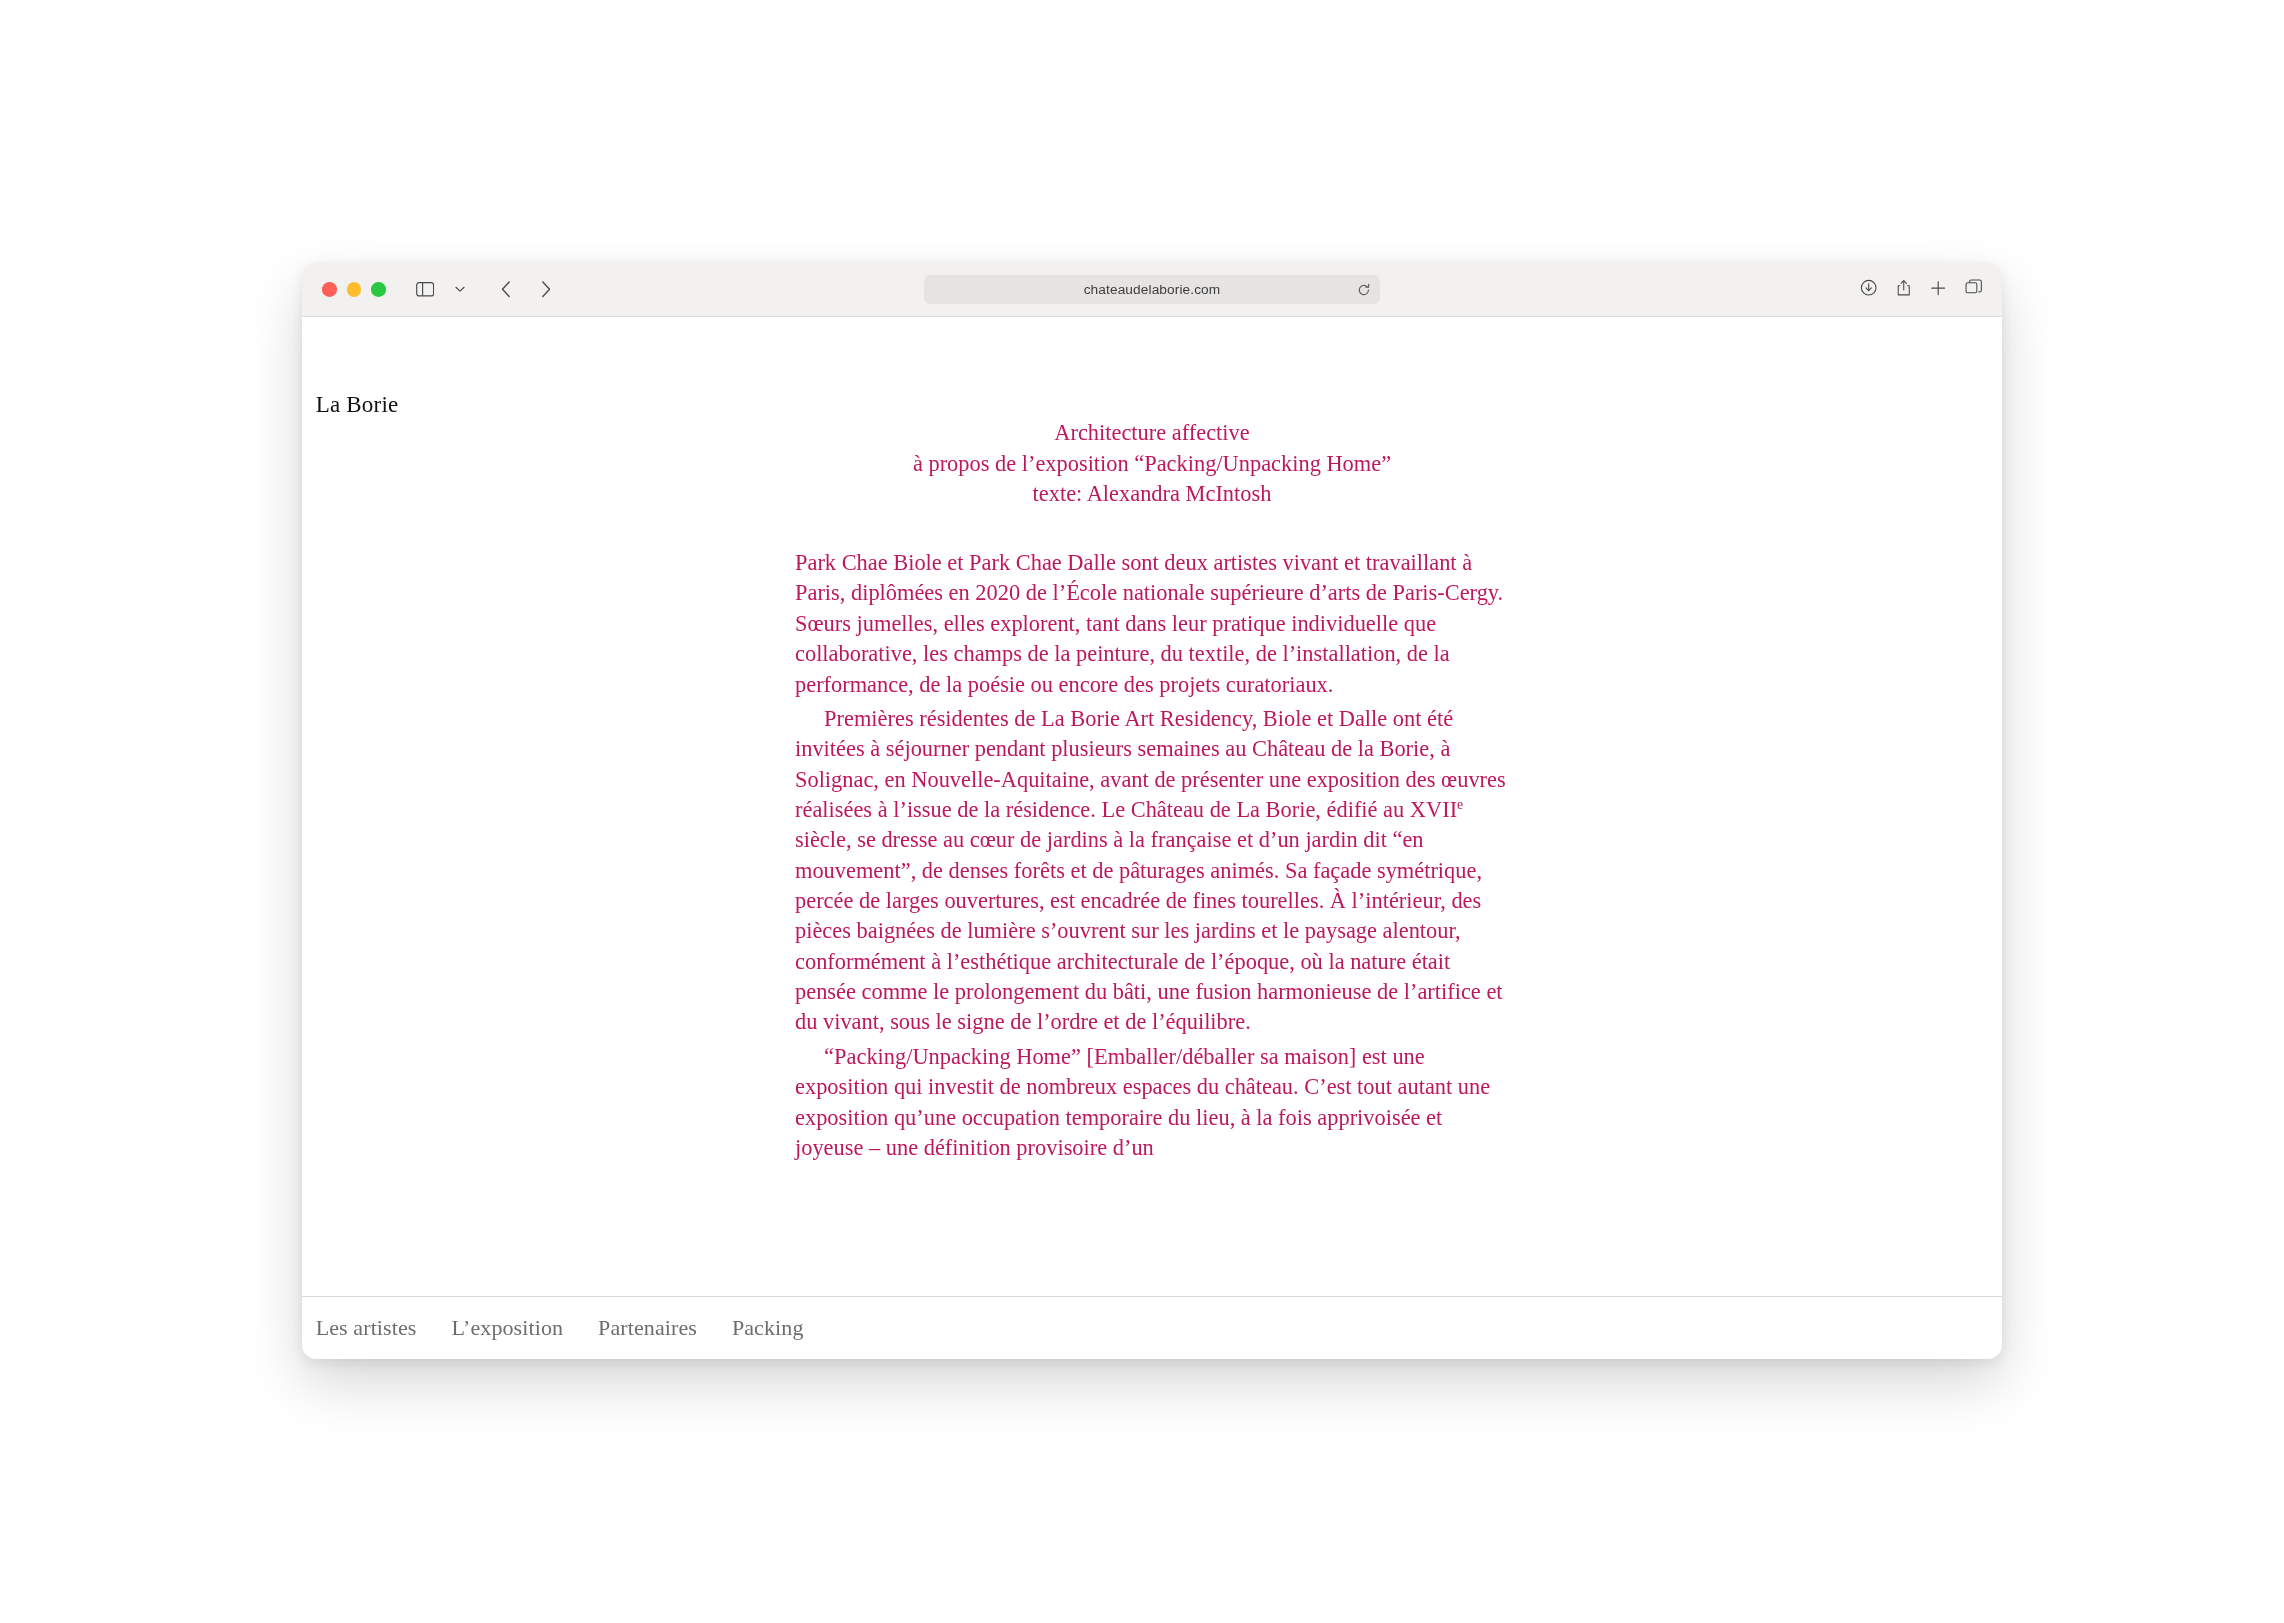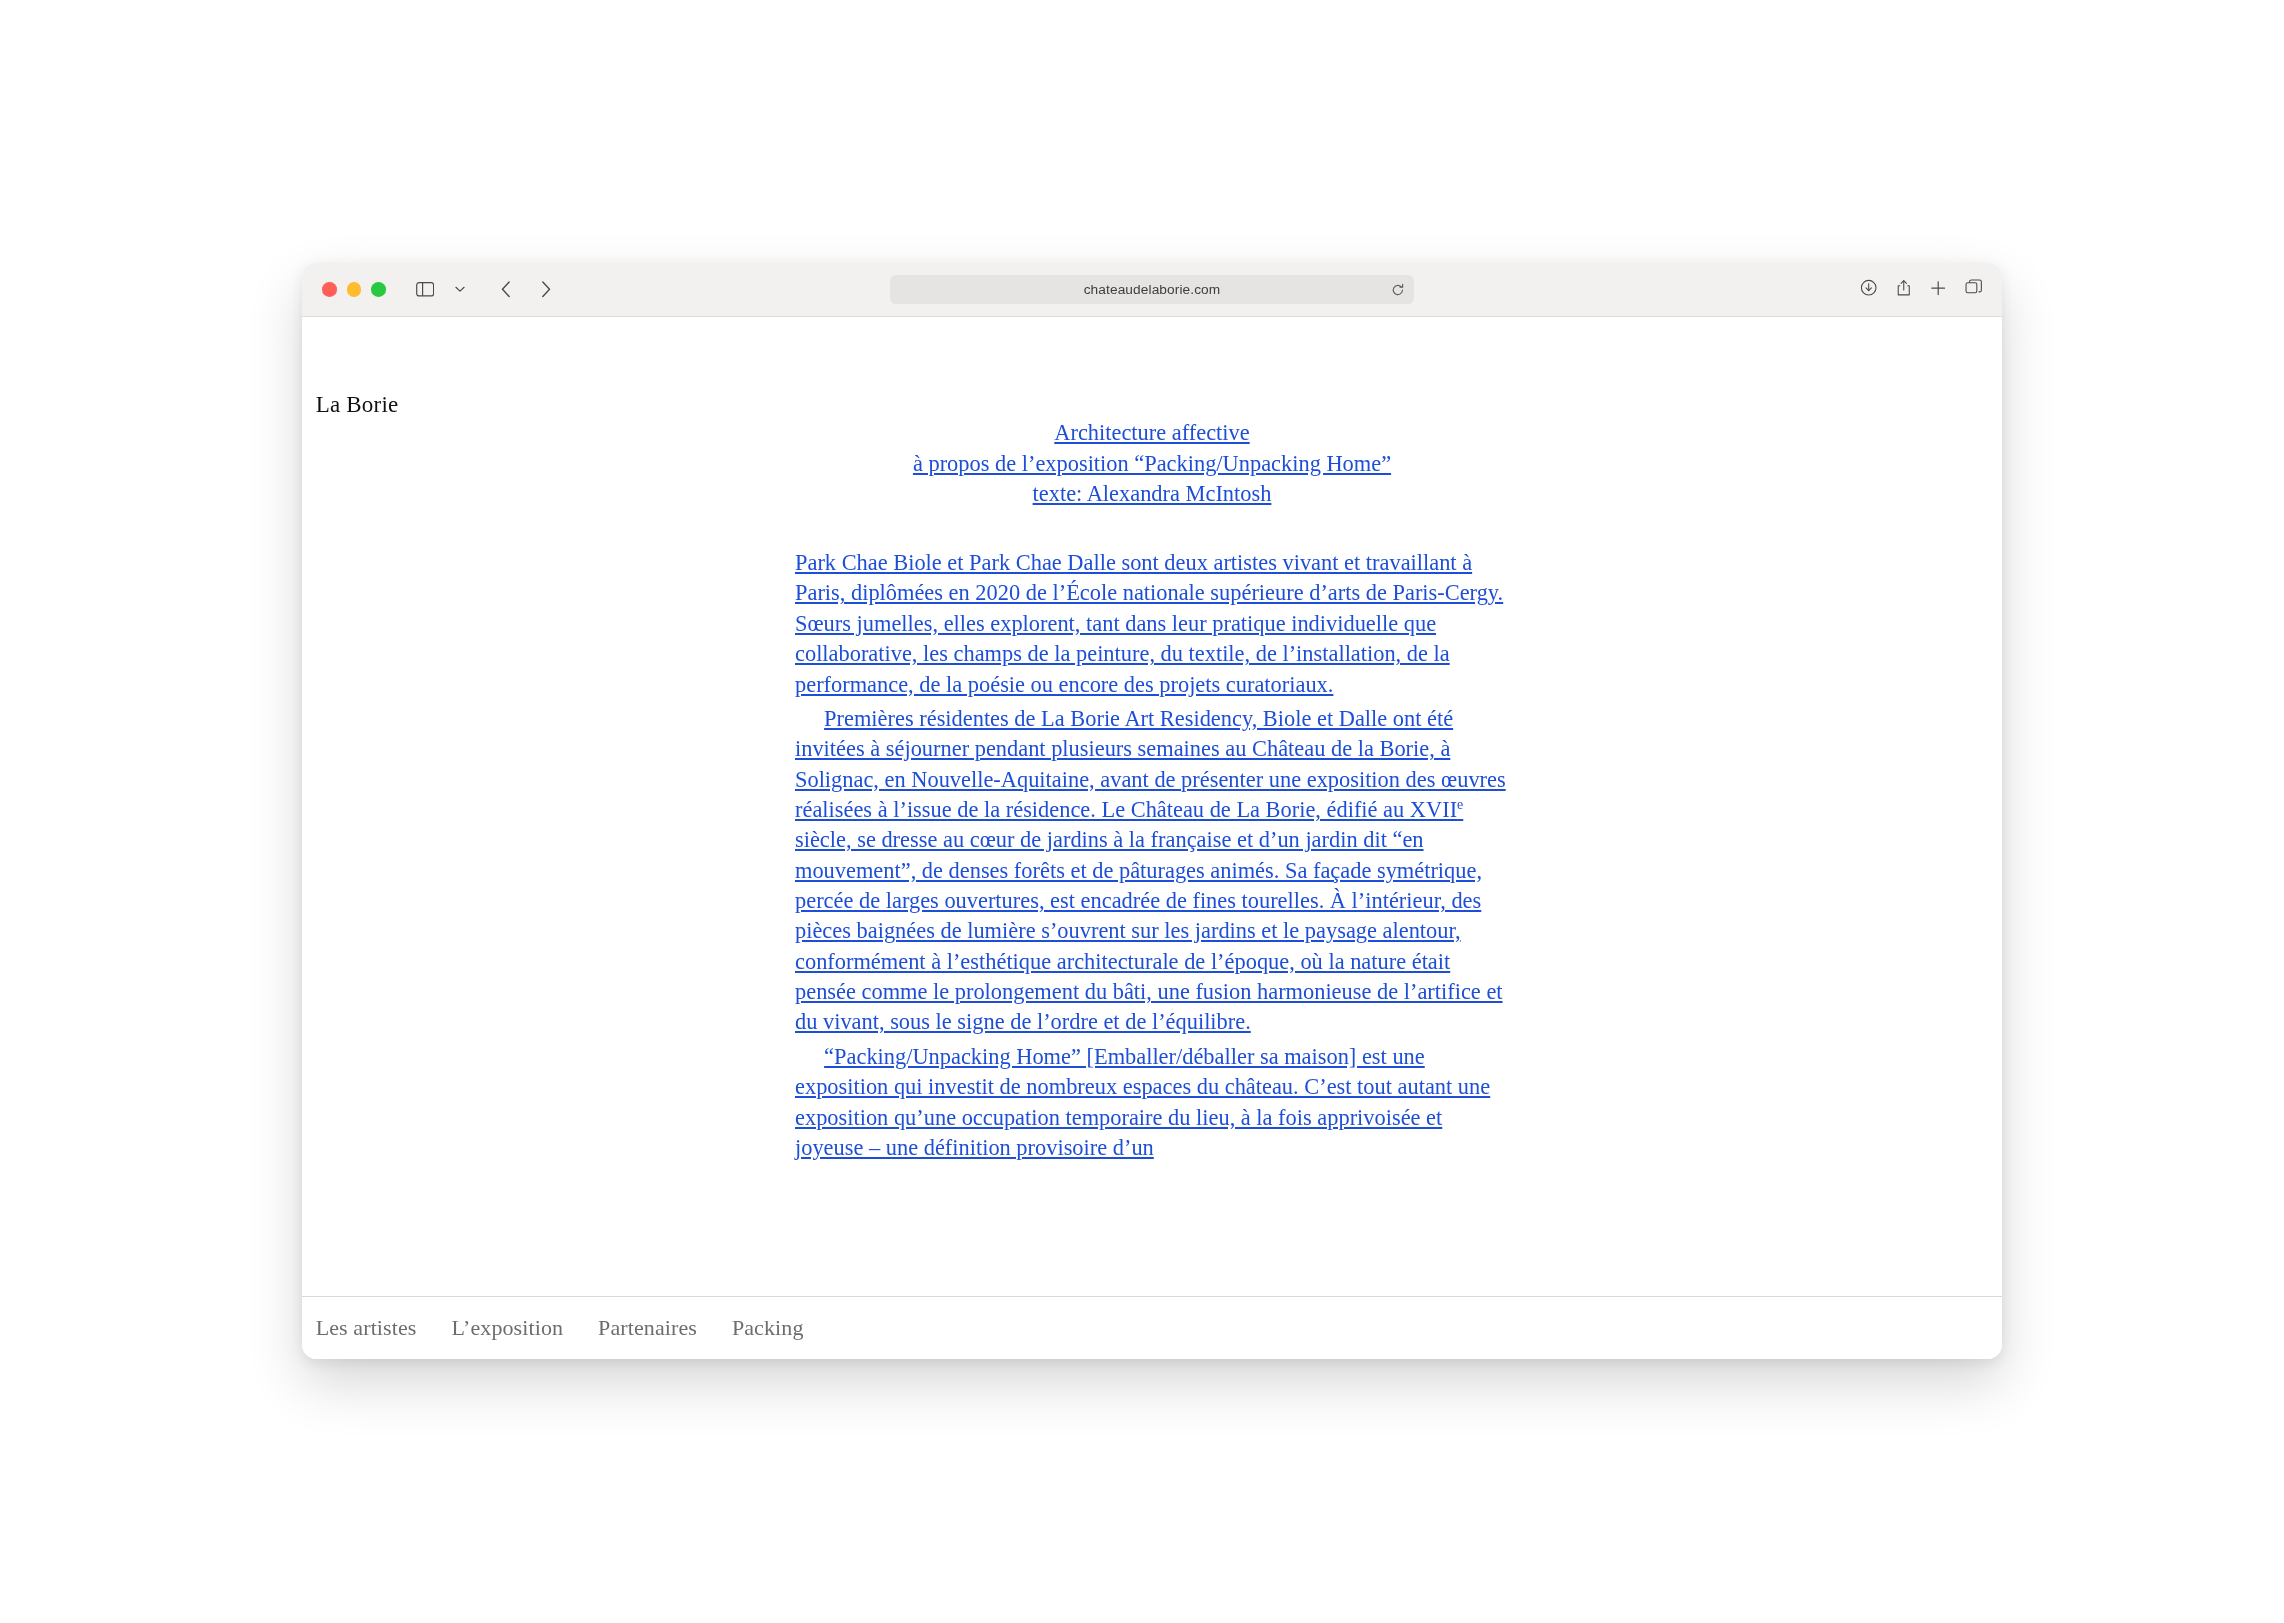--- a/index.html
+++ b/index.html
@@ -77,21 +77,21 @@
     align-items: center;
     gap: 9.1px;
     margin-left: 14.6px;
   }
 
   .urlbar {
     position: absolute;
     left: 50%;
     transform: translateX(-50%);
     top: 12px;
-    width: 524px;
+    width: 456px;
     height: 29px;
     background: #e6e4e2;
     border-radius: 6.4px;
     display: flex;
     align-items: center;
     justify-content: center;
     color: #3d3d3d;
     font-size: 13.7px;
     letter-spacing: 0.1px;
   }
@@ -135,22 +135,21 @@
     left: 0;
     right: 0;
     top: 101px;
     bottom: 0;
     display: flex;
     justify-content: center;
   }
   .article {
     width: 722px;
     font-family: "Liberation Serif", serif;
-    color: #1d4ed8;
-    text-decoration: underline;
+    color: #be185d;
   }
   .article-head {
     text-align: center;
     font-size: 22.4px;
     line-height: 1.37;
     margin-bottom: 38px;
   }
   .article-head .line { display: block; }
 
   .article p {

